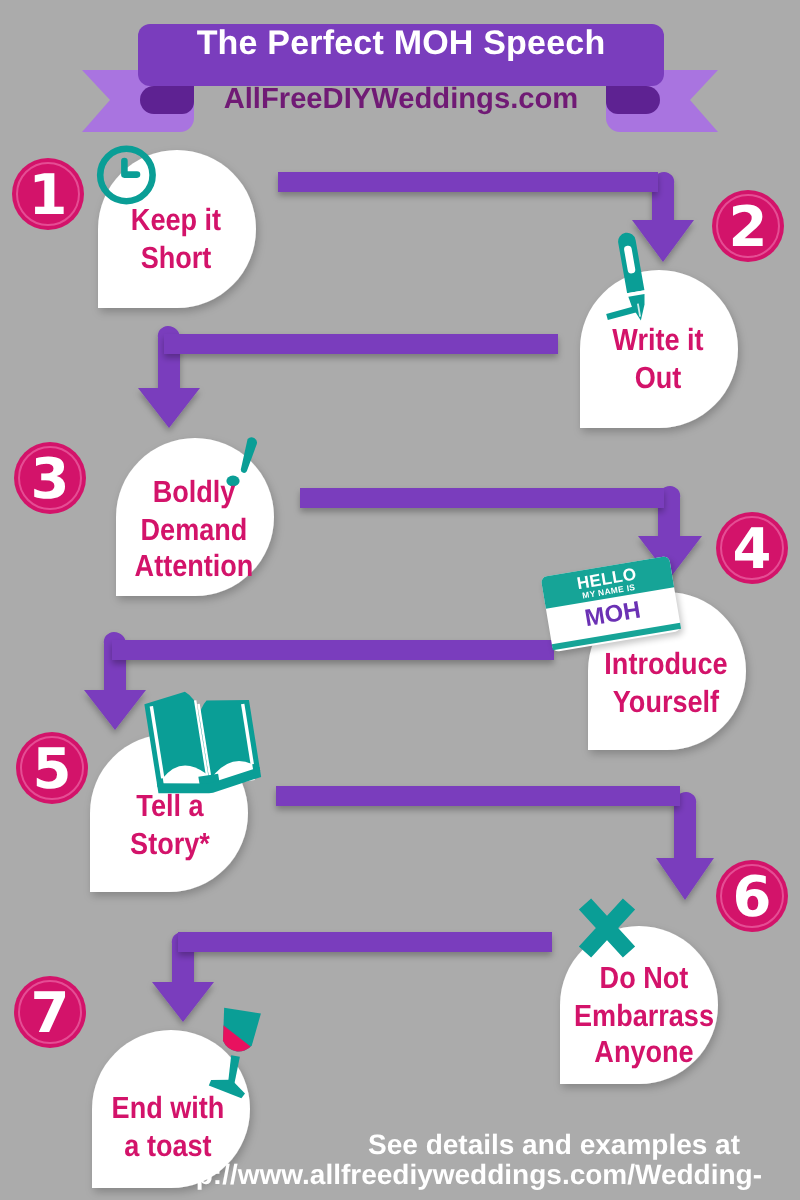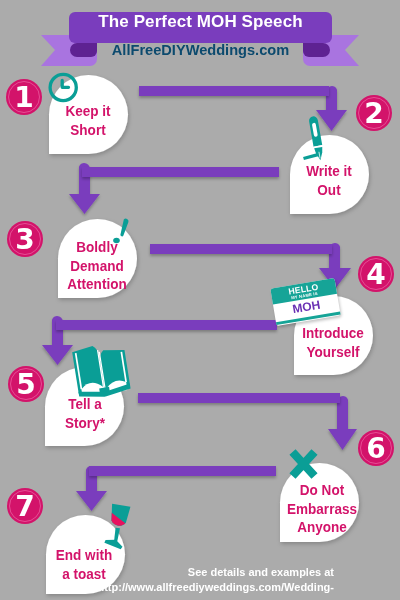--- a/index.html
+++ b/index.html
@@ -1,38 +1,38 @@
 <!DOCTYPE html>
 <html><head>
 <meta charset="utf-8">
 <style>
   html,body{margin:0;padding:0;}
   body{width:400px;height:600px;overflow:hidden;background:#ababab;
        font-family:"Liberation Sans",sans-serif;-webkit-font-smoothing:antialiased;}
-  #stage{position:relative;width:336px;height:600px;background:#ababab;}
+  #stage{position:relative;width:336px;height:600px;background:#ababab;padding-left:36px;}
   .abs{position:absolute;}
   svg{display:block;overflow:visible;}
 
   
   #banner-title{left:69px;top:8px;width:263px;height:27px;
       color:#fff;font-size:17px;font-weight:bold;line-height:27px;text-align:center;
       letter-spacing:.1px;}
   #banner-sub{left:69px;top:40px;width:263px;height:20px;
-      color:#0c4a6e;font-size:14.6px;font-weight:bold;line-height:20px;text-align:center;}
+      color:#701a75;font-size:14.6px;font-weight:bold;line-height:20px;text-align:center;}
 
   
   .step-label{position:absolute;text-align:center;color:#d3136a;font-weight:600;
       font-size:15.3px;line-height:18.5px;transform-origin:50% 0;transform:scaleX(.885);}
 
   
   .num{position:absolute;color:#fff;font-weight:bold;text-align:center;
       font-family:"DejaVu Sans",sans-serif;}
 
   
-  #footer{position:absolute;color:#fff;font-size:11px;font-weight:600;line-height:14.5px;
+  #footer{position:absolute;color:#fff;font-size:14px;font-weight:600;line-height:14.5px;
       text-align:right;right:2px;bottom:6px;width:290px;}
 </style>
 </head>
 <body>
 
 <div id="stage">
 
   <svg class="abs" style="left:0;top:0;width:400px;height:80px" viewBox="0 0 400 80">
 
     <path d="M41 35 L97 35 L97 59 a7 7 0 0 1 -7 7 L41 66 L55 50 Z" fill="#a974e0"></path>

